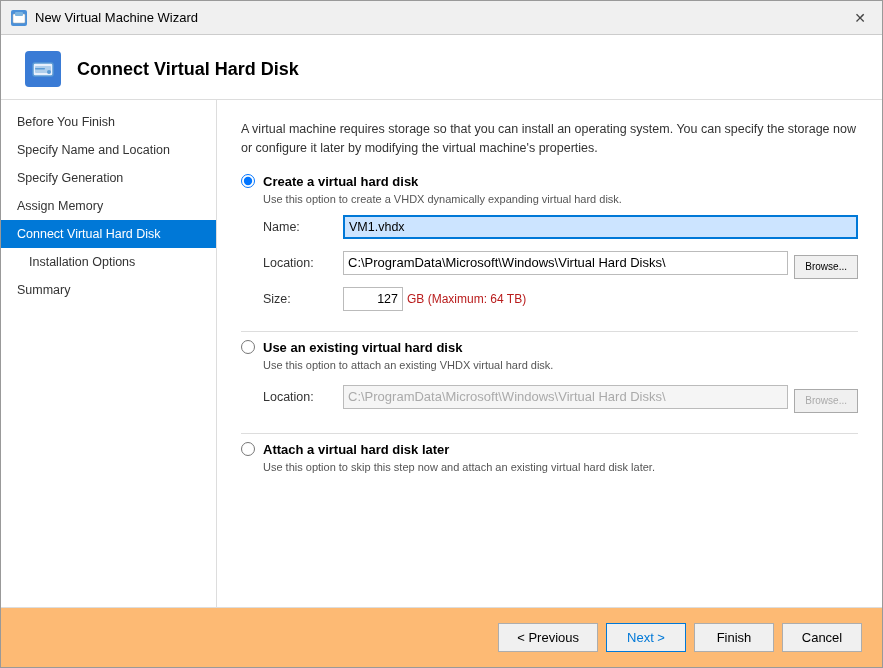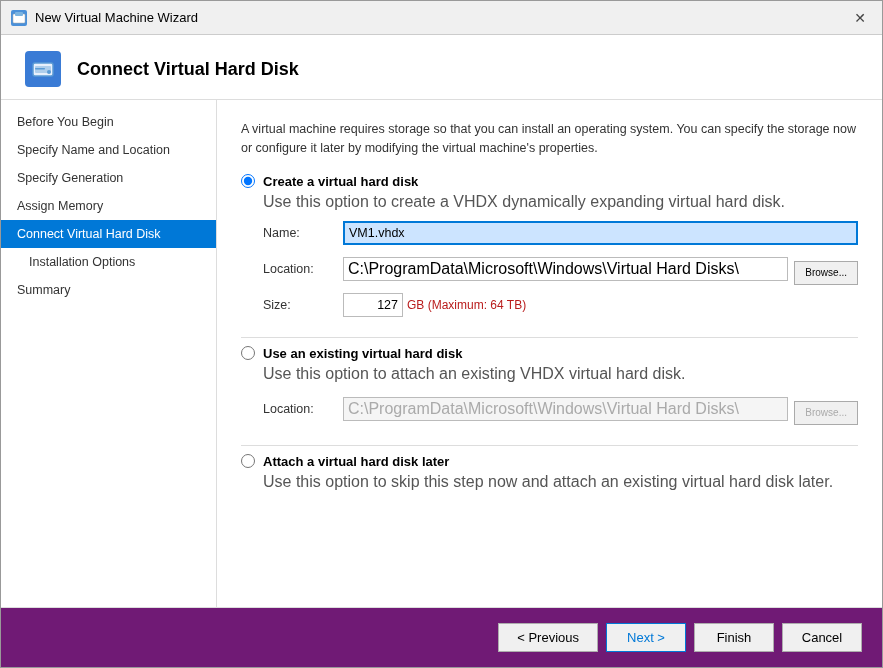--- a/index.html
+++ b/index.html
@@ -126,21 +126,21 @@
       height: 14px;
       cursor: pointer;
     }
     .option-label {
       font-weight: 600;
       font-size: 13px;
     }
     .option-description {
       margin-left: 22px;
       color: #555;
-      font-size: 16px;
+      font-size: 11px;
       margin-bottom: 10px;
     }
     .form-grid {
       margin-left: 22px;
       margin-top: 8px;
     }
     .form-row {
       display: flex;
       align-items: center;
       margin-bottom: 8px;
@@ -162,21 +162,21 @@
     }
     .form-input.selected {
       background: #cce4ff;
       border: 2px solid #0078d7;
     }
     .form-input-location {
       flex: 1;
       height: 24px;
       border: 1px solid #bbb;
       padding: 0 4px;
-      font-size: 16px;
+      font-size: 13px;
       background: #fff;
     }
     .browse-btn {
       margin-left: 6px;
       padding: 3px 10px;
       border: 1px solid #aaa;
       background: #f0f0f0;
       cursor: pointer;
       font-size: 10px;
       height: 24px;
@@ -206,21 +206,21 @@
     .option-disabled .form-row input, .option-disabled .form-row .form-input-location {
       background: #f5f5f5;
       color: #aaa;
     }
     .footer {
       border-top: 1px solid #ddd;
       padding: 12px 20px;
       display: flex;
       justify-content: flex-end;
       gap: 8px;
-      background: #701a75;
+      background: #fdba74;
       height: 60px;
       align-items: center;
     }
     .footer-btn {
       padding: 6px 18px;
       border: 1px solid #adadad;
       background: #f0f0f0;
       cursor: pointer;
       font-size: 13px;
       min-width: 80px;
@@ -262,21 +262,21 @@
         <circle cx="18" cy="15" r="2" fill="#5b9bd5"></circle>
         <rect x="4" y="11" width="10" height="1.5" rx="0.7" fill="#5b9bd5"></rect>
       </svg>
     </div>
     <span class="header-title">Connect Virtual Hard Disk</span>
   </div>
 
   <div class="content-area">
 
     <div class="sidebar">
-      <div class="sidebar-item">Before You Begin</div>
+      <div class="sidebar-item">Before You Finish</div>
       <div class="sidebar-item">Specify Name and Location</div>
       <div class="sidebar-item">Specify Generation</div>
       <div class="sidebar-item">Assign Memory</div>
       <div class="sidebar-item active">Connect Virtual Hard Disk</div>
       <div class="sidebar-item" style="padding-left:28px">Installation Options</div>
       <div class="sidebar-item">Summary</div>
     </div>
 
     <div class="main-content">
       <p class="intro-text">A virtual machine requires storage so that you can install an operating system. You can specify the storage now or configure it later by modifying the virtual machine's properties.</p>

